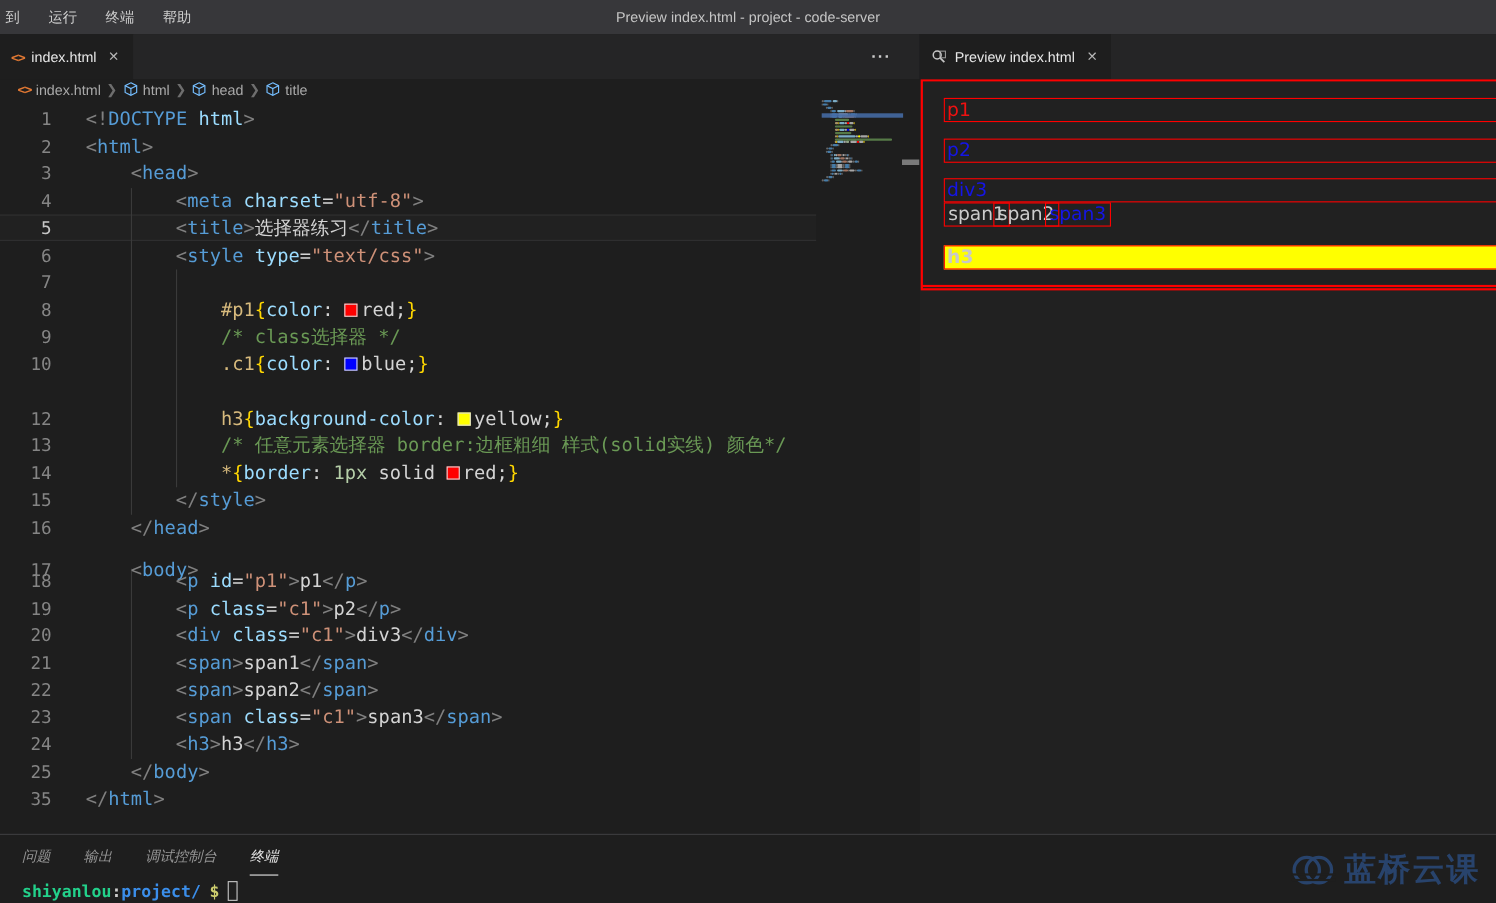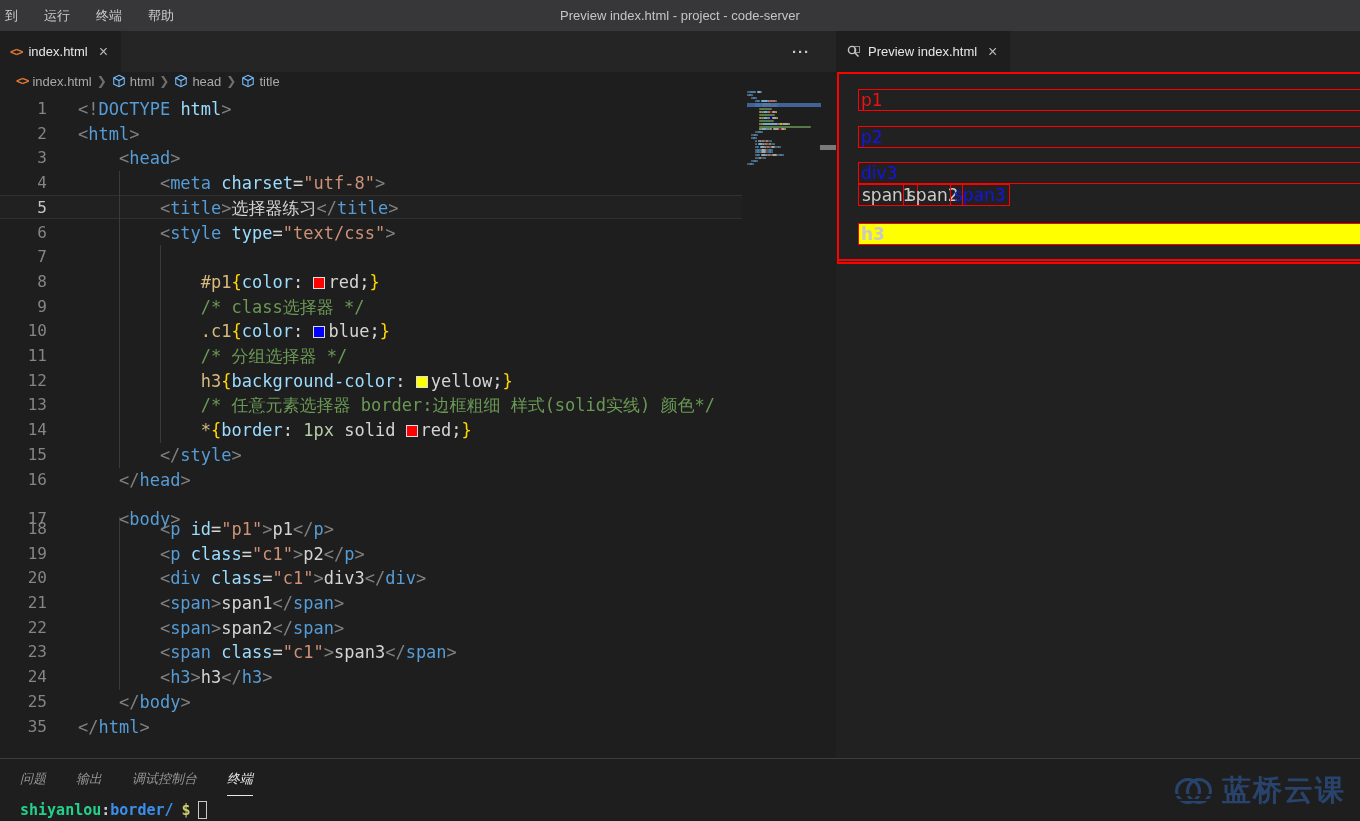--- a/index.html
+++ b/index.html
@@ -277,21 +277,20 @@
   <div class="code-line" style="top: 7px;"><span class="gutter">1</span><span class="lc"><span style="color: rgb(128, 128, 128);">&lt;!</span><span style="color: rgb(86, 156, 214);">DOCTYPE</span><span style="color: rgb(156, 220, 254);"> html</span><span style="color: rgb(128, 128, 128);">&gt;</span></span></div>
       <div class="code-line" style="top: 31.7px;"><span class="gutter">2</span><span class="lc"><span style="color: rgb(128, 128, 128);">&lt;</span><span style="color: rgb(86, 156, 214);">html</span><span style="color: rgb(128, 128, 128);">&gt;</span></span></div>
       <div class="code-line" style="top: 56.4px;"><span class="gutter">3</span><span class="lc"><span style="color: rgb(128, 128, 128);">    &lt;</span><span style="color: rgb(86, 156, 214);">head</span><span style="color: rgb(128, 128, 128);">&gt;</span></span></div>
       <div class="code-line" style="top: 81.1px;"><span class="gutter">4</span><span class="lc"><span style="color: rgb(128, 128, 128);">        &lt;</span><span style="color: rgb(86, 156, 214);">meta</span><span style="color: rgb(212, 212, 212);"> </span><span style="color: rgb(156, 220, 254);">charset</span><span style="color: rgb(212, 212, 212);">=</span><span style="color: rgb(206, 145, 120);">"utf-8"</span><span style="color: rgb(128, 128, 128);">&gt;</span></span></div>
       <div class="code-line" style="top: 105.8px;"><span class="gutter cur">5</span><span class="lc"><span style="color: rgb(128, 128, 128);">        &lt;</span><span style="color: rgb(86, 156, 214);">title</span><span style="color: rgb(128, 128, 128);">&gt;</span><span style="color: rgb(212, 212, 212);">选择器练习</span><span style="color: rgb(128, 128, 128);">&lt;/</span><span style="color: rgb(86, 156, 214);">title</span><span style="color: rgb(128, 128, 128);">&gt;</span></span></div>
       <div class="code-line" style="top: 130.5px;"><span class="gutter">6</span><span class="lc"><span style="color: rgb(128, 128, 128);">        &lt;</span><span style="color: rgb(86, 156, 214);">style</span><span style="color: rgb(212, 212, 212);"> </span><span style="color: rgb(156, 220, 254);">type</span><span style="color: rgb(212, 212, 212);">=</span><span style="color: rgb(206, 145, 120);">"text/css"</span><span style="color: rgb(128, 128, 128);">&gt;</span></span></div>
       <div class="code-line" style="top: 155.2px;"><span class="gutter">7</span></div>
       <div class="code-line" style="top: 179.9px;"><span class="gutter">8</span><span class="lc"><span style="color: rgb(212, 212, 212);">            </span><span style="color: rgb(215, 186, 125);">#p1</span><span style="color: rgb(255, 215, 0);">{</span><span style="color: rgb(156, 220, 254);">color</span><span style="color: rgb(212, 212, 212);">: </span><span class="sw" style="background: rgb(255, 0, 0);"></span><span style="color: rgb(212, 212, 212);">red;</span><span style="color: rgb(255, 215, 0);">}</span></span></div>
       <div class="code-line" style="top: 204.6px;"><span class="gutter">9</span><span class="lc"><span style="color: rgb(106, 153, 85);">            /* class选择器 */</span></span></div>
       <div class="code-line" style="top: 229.3px;"><span class="gutter">10</span><span class="lc"><span style="color: rgb(212, 212, 212);">            </span><span style="color: rgb(215, 186, 125);">.c1</span><span style="color: rgb(255, 215, 0);">{</span><span style="color: rgb(156, 220, 254);">color</span><span style="color: rgb(212, 212, 212);">: </span><span class="sw" style="background: rgb(0, 0, 255);"></span><span style="color: rgb(212, 212, 212);">blue;</span><span style="color: rgb(255, 215, 0);">}</span></span></div>
-      <div class="code-line" style="top: 254px;"><span class="gutter">11</span><span class="lc"><span style="color: rgb(106, 153, 85);">            /* 分组选择器 */</span></span></div>
       <div class="code-line" style="top: 278.7px;"><span class="gutter">12</span><span class="lc"><span style="color: rgb(212, 212, 212);">            </span><span style="color: rgb(215, 186, 125);">h3</span><span style="color: rgb(255, 215, 0);">{</span><span style="color: rgb(156, 220, 254);">background-color</span><span style="color: rgb(212, 212, 212);">: </span><span class="sw" style="background: rgb(255, 255, 0);"></span><span style="color: rgb(212, 212, 212);">yellow;</span><span style="color: rgb(255, 215, 0);">}</span></span></div>
       <div class="code-line" style="top: 303.4px;"><span class="gutter">13</span><span class="lc"><span style="color: rgb(106, 153, 85);">            /* 任意元素选择器 border:边框粗细 样式(solid实线) 颜色*/</span></span></div>
       <div class="code-line" style="top: 328.1px;"><span class="gutter">14</span><span class="lc"><span style="color: rgb(212, 212, 212);">            </span><span style="color: rgb(215, 186, 125);">*</span><span style="color: rgb(255, 215, 0);">{</span><span style="color: rgb(156, 220, 254);">border</span><span style="color: rgb(212, 212, 212);">: </span><span style="color: rgb(181, 206, 168);">1px</span><span style="color: rgb(212, 212, 212);"> solid </span><span class="sw" style="background: rgb(255, 0, 0);"></span><span style="color: rgb(212, 212, 212);">red;</span><span style="color: rgb(255, 215, 0);">}</span></span></div>
       <div class="code-line" style="top: 352.8px;"><span class="gutter">15</span><span class="lc"><span style="color: rgb(128, 128, 128);">        &lt;/</span><span style="color: rgb(86, 156, 214);">style</span><span style="color: rgb(128, 128, 128);">&gt;</span></span></div>
       <div class="code-line" style="top: 377.5px;"><span class="gutter">16</span><span class="lc"><span style="color: rgb(128, 128, 128);">    &lt;/</span><span style="color: rgb(86, 156, 214);">head</span><span style="color: rgb(128, 128, 128);">&gt;</span></span></div>
       <div class="code-line" style="top: 417px;"><span class="gutter">17</span><span class="lc"><span style="color: rgb(128, 128, 128);">    &lt;</span><span style="color: rgb(86, 156, 214);">body</span><span style="color: rgb(128, 128, 128);">&gt;</span></span></div>
       <div class="code-line" style="top: 426.9px;"><span class="gutter">18</span><span class="lc"><span style="color: rgb(128, 128, 128);">        &lt;</span><span style="color: rgb(86, 156, 214);">p</span><span style="color: rgb(212, 212, 212);"> </span><span style="color: rgb(156, 220, 254);">id</span><span style="color: rgb(212, 212, 212);">=</span><span style="color: rgb(206, 145, 120);">"p1"</span><span style="color: rgb(128, 128, 128);">&gt;</span><span style="color: rgb(212, 212, 212);">p1</span><span style="color: rgb(128, 128, 128);">&lt;/</span><span style="color: rgb(86, 156, 214);">p</span><span style="color: rgb(128, 128, 128);">&gt;</span></span></div>
       <div class="code-line" style="top: 451.6px;"><span class="gutter">19</span><span class="lc"><span style="color: rgb(128, 128, 128);">        &lt;</span><span style="color: rgb(86, 156, 214);">p</span><span style="color: rgb(212, 212, 212);"> </span><span style="color: rgb(156, 220, 254);">class</span><span style="color: rgb(212, 212, 212);">=</span><span style="color: rgb(206, 145, 120);">"c1"</span><span style="color: rgb(128, 128, 128);">&gt;</span><span style="color: rgb(212, 212, 212);">p2</span><span style="color: rgb(128, 128, 128);">&lt;/</span><span style="color: rgb(86, 156, 214);">p</span><span style="color: rgb(128, 128, 128);">&gt;</span></span></div>
       <div class="code-line" style="top: 476.3px;"><span class="gutter">20</span><span class="lc"><span style="color: rgb(128, 128, 128);">        &lt;</span><span style="color: rgb(86, 156, 214);">div</span><span style="color: rgb(212, 212, 212);"> </span><span style="color: rgb(156, 220, 254);">class</span><span style="color: rgb(212, 212, 212);">=</span><span style="color: rgb(206, 145, 120);">"c1"</span><span style="color: rgb(128, 128, 128);">&gt;</span><span style="color: rgb(212, 212, 212);">div3</span><span style="color: rgb(128, 128, 128);">&lt;/</span><span style="color: rgb(86, 156, 214);">div</span><span style="color: rgb(128, 128, 128);">&gt;</span></span></div>
       <div class="code-line" style="top: 501px;"><span class="gutter">21</span><span class="lc"><span style="color: rgb(128, 128, 128);">        &lt;</span><span style="color: rgb(86, 156, 214);">span</span><span style="color: rgb(128, 128, 128);">&gt;</span><span style="color: rgb(212, 212, 212);">span1</span><span style="color: rgb(128, 128, 128);">&lt;/</span><span style="color: rgb(86, 156, 214);">span</span><span style="color: rgb(128, 128, 128);">&gt;</span></span></div>
@@ -329,21 +328,21 @@
   <div class="panel">
     <div class="panel-tabs" id="panelTabs">
         <div class="panel-tab">问题</div>
         <div class="panel-tab">输出</div>
         <div class="panel-tab">调试控制台</div>
         <div class="panel-tab active">终端</div>
       </div>
     <div class="term-line">
       <span style="color: rgb(35, 209, 139);">shiyanlou</span>
         <span style="color:#cccccc;">:</span>
-        <span style="color: rgb(59, 142, 234);">border/</span>
+        <span style="color: rgb(59, 142, 234);">project/</span>
         <span style="width:8px; display:inline-block;"></span>
         <span style="color: rgb(205, 205, 110);">$</span>
         <span class="cursor-box"></span>
     </div>
     <div class="watermark">
       <svg width="40" height="36" viewBox="0 0 40 36">
         <circle cx="14" cy="18" r="11.5" fill="none" stroke="#2a4a7a" stroke-width="3"></circle>
         <circle cx="25" cy="18" r="11.5" fill="none" stroke="#2a4a7a" stroke-width="3"></circle>
         <rect x="0" y="21" width="40" height="2" fill="#1e1e1e"></rect>
         <rect x="0" y="26" width="40" height="2" fill="#1e1e1e"></rect>

